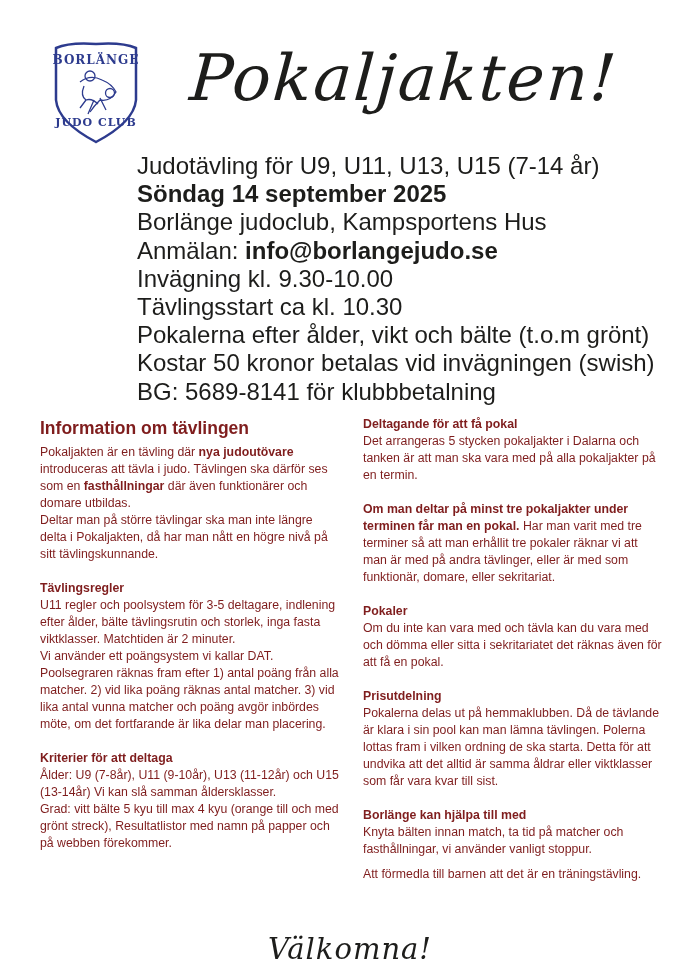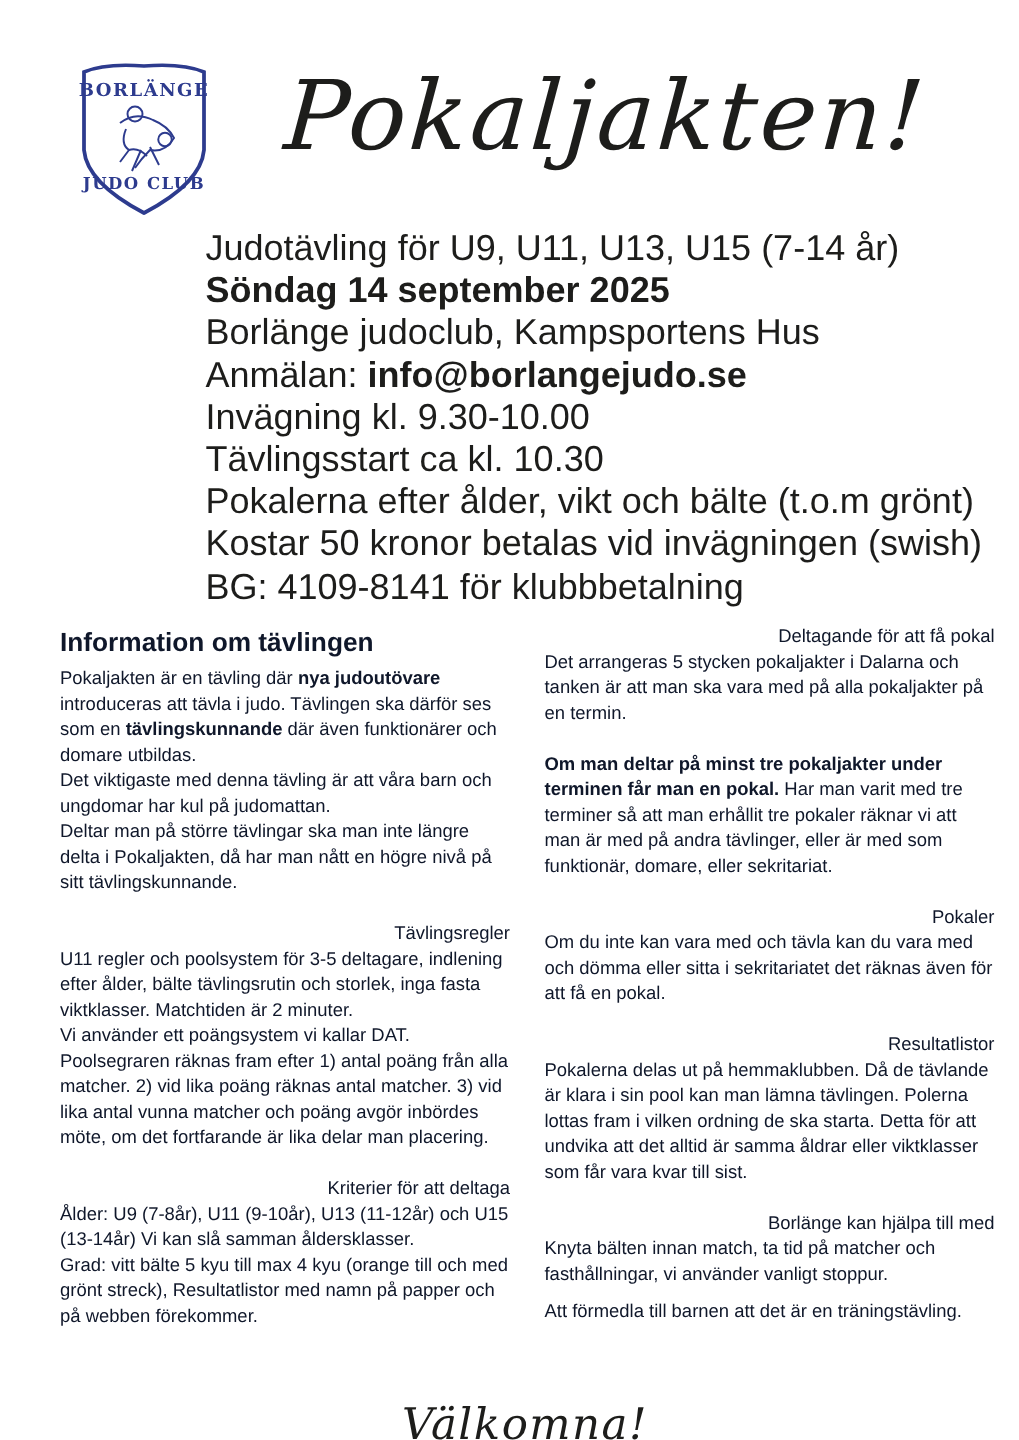--- a/index.html
+++ b/index.html
@@ -2,25 +2,25 @@
 <html><head>
 <meta charset="utf-8">
 <style>
   html, body { margin: 0; padding: 0; background: #ffffff; }
   body { width: 679px; height: 960px; position: relative; overflow: hidden; font-family: "Liberation Sans", "DejaVu Sans", sans-serif; color: #1d1d1b; }
   .logo { position: absolute; left: 50px; top: 38px; width: 92px; height: 108px; }
   .title { position: absolute; left: 190px; top: 46px; font-family: "DejaVu Serif", serif; font-style: italic; font-size: 64px; letter-spacing: 2px; color: #1d1d1b; line-height: 1; transform: skewX(-4deg); }
   .info { position: absolute; left: 137px; top: 152px; font-size: 24px; line-height: 28.2px; color: #1d1d1b; }
   .info .line { white-space: nowrap; }
   .info b { font-weight: bold; }
-  .col { position: absolute; font-size: 12.3px; line-height: 17px; color: #0f172a; }
+  .col { position: absolute; font-size: 12.3px; line-height: 17px; color: #7f1d1d; }
   .col-left { left: 40px; top: 417px; width: 300px; }
   .col-right { left: 363px; top: 416px; width: 300px; }
   .h2 { font-size: 17.5px; font-weight: bold; margin: 0 0 5px 0; line-height: 22px; }
-  .h3 { font-weight: normal; margin: 0; text-align: right; }
+  .h3 { font-weight: bold; margin: 0; }
   .section { margin-bottom: 17px; }
   .p { margin: 0; }
   .gap { margin-top: 8px; }
   .welcome { position: absolute; left: 268px; top: 935px; font-family: "DejaVu Serif", serif; font-style: italic; font-size: 29px; letter-spacing: 1px; line-height: 1; }
 </style>
 </head>
 <body>
 
 <div class="logo">
   <svg width="92" height="108" viewBox="0 0 92 108">
@@ -41,28 +41,27 @@
 
 <div class="info">
   <div class="line">Judotävling för U9, U11, U13, U15 (7-14 år)</div>
   <div class="line"><b>Söndag 14 september 2025</b></div>
   <div class="line">Borlänge judoclub, Kampsportens Hus</div>
   <div class="line"><span>Anmälan: </span><b>info@borlangejudo.se</b></div>
   <div class="line">Invägning kl. 9.30-10.00</div>
   <div class="line">Tävlingsstart ca kl. 10.30</div>
   <div class="line">Pokalerna efter ålder, vikt och bälte (t.o.m grönt)</div>
   <div class="line">Kostar 50 kronor betalas vid invägningen (swish)</div>
-  <div class="line">BG: 4109-8141  för klubbbetalning</div>
+  <div class="line">BG: 5689-8141  för klubbbetalning</div>
 </div>
 
 <div class="col col-left">
   <div class="h2">Information om tävlingen</div>
   <div class="section">
-    <p class="p"><span>Pokaljakten är en tävling där </span><b>nya judoutövare</b><span> introduceras att tävla i judo. Tävlingen ska därför ses som en </span><b>tävlingskunnande</b><span> där även funktionärer och domare utbildas.</span></p>
-    <p class="p">Det viktigaste med denna tävling är att våra barn och ungdomar har kul på judomattan.</p>
+    <p class="p"><span>Pokaljakten är en tävling där </span><b>nya judoutövare</b><span> introduceras att tävla i judo. Tävlingen ska därför ses som en </span><b>fasthållningar</b><span> där även funktionärer och domare utbildas.</span></p>
     <p class="p">Deltar man på större tävlingar ska man inte längre delta i Pokaljakten, då har man nått en högre nivå på sitt tävlingskunnande.</p>
   </div>
   <div class="section">
     <div class="h3">Tävlingsregler</div>
     <p class="p">U11 regler och poolsystem för 3-5 deltagare, indlening efter ålder, bälte tävlingsrutin och storlek, inga fasta viktklasser. Matchtiden är 2 minuter.</p>
     <p class="p">Vi använder ett poängsystem vi kallar DAT. Poolsegraren räknas fram efter 1) antal poäng från alla matcher. 2) vid lika poäng räknas antal matcher. 3) vid lika antal vunna matcher och poäng avgör inbördes möte, om det fortfarande är lika delar man placering.</p>
   </div>
   <div class="section">
     <div class="h3">Kriterier för att deltaga</div>
     <p class="p">Ålder: U9 (7-8år), U11 (9-10år), U13 (11-12år) och U15 (13-14år) Vi kan slå samman åldersklasser.</p>
@@ -76,21 +75,21 @@
     <p class="p">Det arrangeras 5 stycken pokaljakter i Dalarna och tanken är att man ska vara med på alla pokaljakter på en termin.</p>
   </div>
   <div class="section">
     <p class="p"><b>Om man deltar på minst tre pokaljakter under terminen får man en pokal.</b><span> Har man varit med tre terminer så att man erhållit tre pokaler räknar vi att man är med på andra tävlinger, eller är med som funktionär, domare, eller sekritariat.</span></p>
   </div>
   <div class="section">
     <div class="h3">Pokaler</div>
     <p class="p">Om du inte kan vara med och tävla kan du vara med och dömma eller sitta i sekritariatet det räknas även för att få en pokal.</p>
   </div>
   <div class="section">
-    <div class="h3">Resultatlistor</div>
+    <div class="h3">Prisutdelning</div>
     <p class="p">Pokalerna delas ut på hemmaklubben. Då de tävlande är klara i sin pool kan man lämna tävlingen. Polerna lottas fram i vilken ordning de ska starta. Detta för att undvika att det alltid är samma åldrar eller viktklasser som får vara kvar till sist.</p>
   </div>
   <div class="section">
     <div class="h3">Borlänge kan hjälpa till med</div>
     <p class="p">Knyta bälten innan match, ta tid på matcher och fasthållningar, vi använder vanligt stoppur.</p>
     <p class="p gap">Att förmedla till barnen att det är en träningstävling.</p>
   </div>
 </div>
 
 <div class="welcome">Välkomna!</div>

